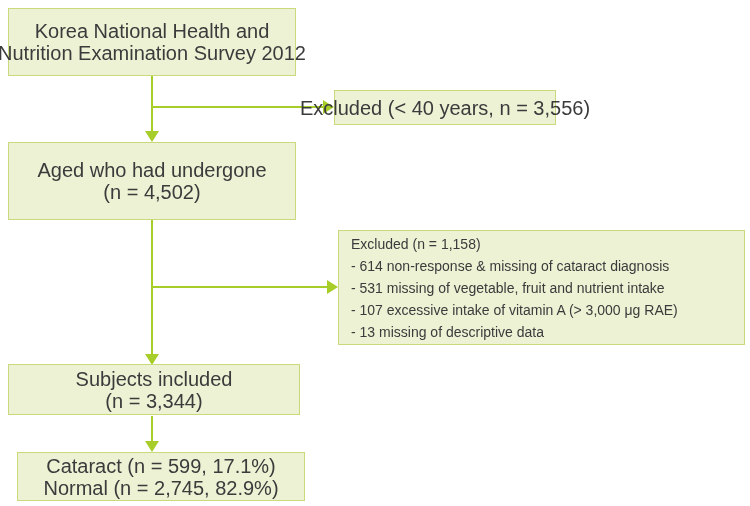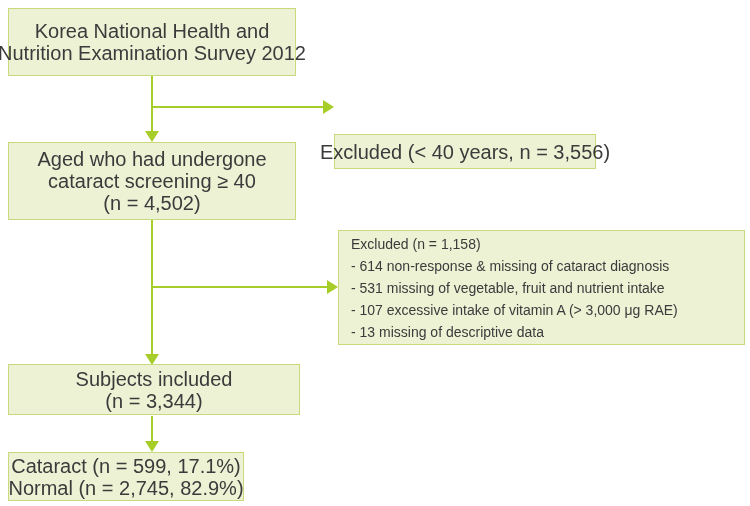--- a/index.html
+++ b/index.html
@@ -31,30 +31,30 @@
     display:flex;
     flex-direction:column;
     justify-content:center;
     align-items:center;
     text-align:center;
     font-size:20px;
     line-height:22px;
   }
   .box .line{white-space:nowrap;}
   #box-survey{left:8px;top:8px;width:288px;height:68px;}
-  #box-excl-age{left:334px;top:90px;width:262px;height:35px;margin-top:44px;}
+  #box-excl-age{left:334px;top:90px;width:222px;height:35px;}
   #box-aged{left:8px;top:142px;width:288px;height:78px;}
   #box-excl-detail{
     left:338px;top:230px;width:407px;height:115px;
     align-items:flex-start;text-align:left;
     padding-left:12px;padding-right:4px;
     font-size:14px;line-height:22px;
   }
   #box-included{left:8px;top:364px;width:292px;height:51px;}
-  #box-outcome{left:8px;top:452px;width:236px;height:49px;}
+  #box-outcome{left:17px;top:452px;width:288px;height:49px;}
 </style>
 </head>
 <body>
 
 <div class="canvas">
 
   <svg class="connectors" viewBox="0 0 750 506" xmlns="http://www.w3.org/2000/svg">
 
     <g>
       <line x1="152" y1="76" x2="152" y2="132"></line>
@@ -86,21 +86,20 @@
     <div class="line">Korea National Health and</div>
     <div class="line">Nutrition Examination Survey 2012</div>
   </div>
 
   <div class="box" id="box-excl-age">
     <div class="line">Excluded (&lt; 40 years, n = 3,556)</div>
   </div>
 
   <div class="box" id="box-aged">
     <div class="line">Aged who had undergone</div>
-    <div class="line">cataract screening ≥ 40</div>
     <div class="line">(n = 4,502)</div>
   </div>
 
   <div class="box" id="box-excl-detail">
     <div class="line">Excluded (n = 1,158)</div>
     <div class="line">- 614 non-response &amp; missing of cataract diagnosis</div>
     <div class="line">- 531 missing of vegetable, fruit and nutrient intake</div>
     <div class="line">- 107 excessive intake of vitamin A (&gt; 3,000 μg RAE)</div>
     <div class="line">- 13 missing of descriptive data</div>
   </div>

